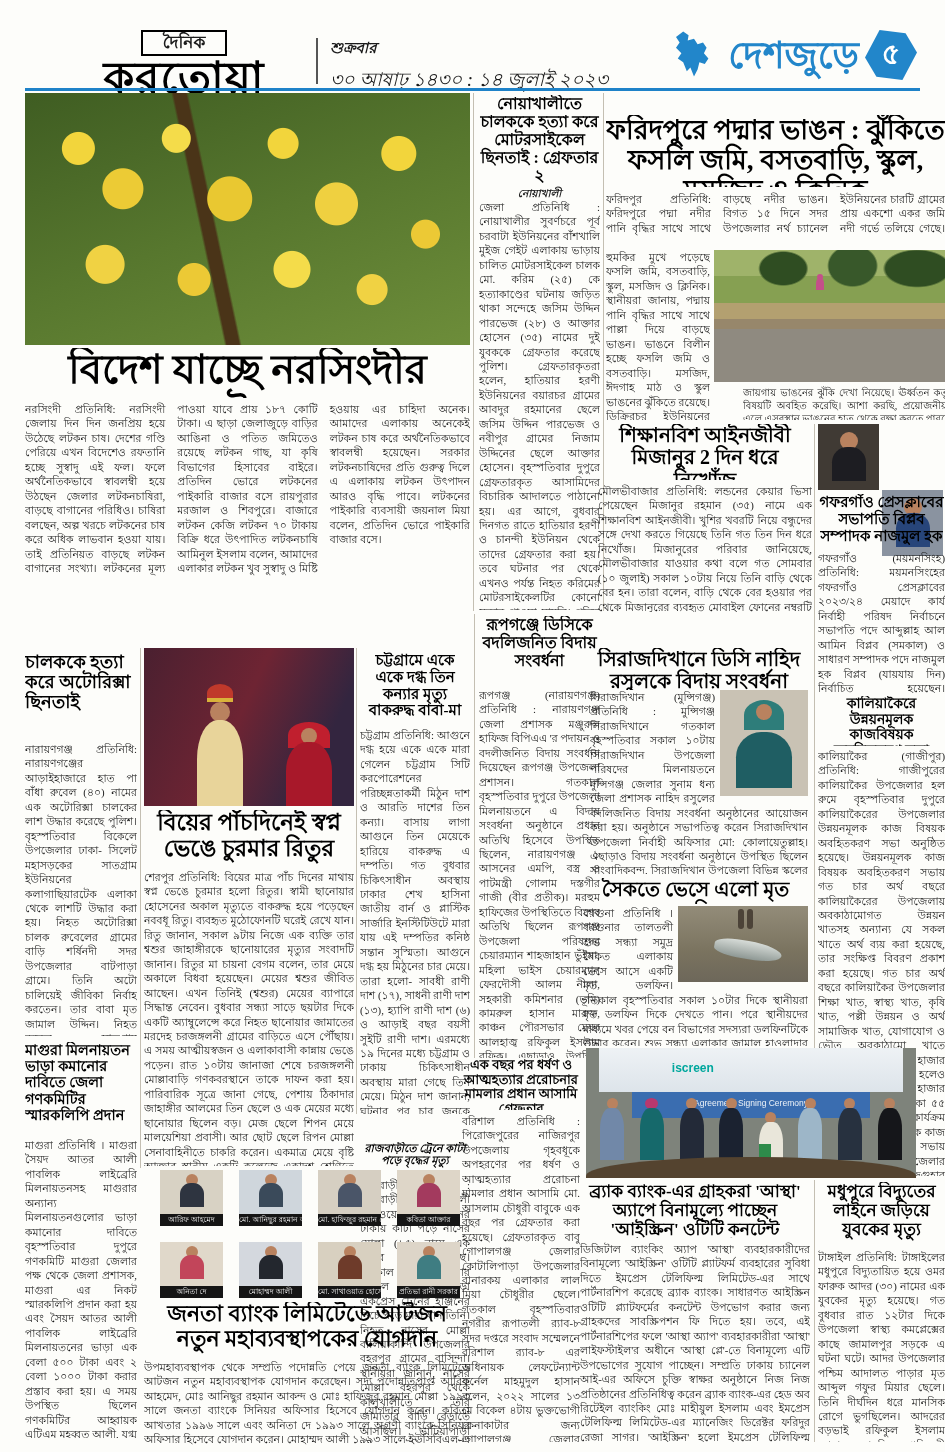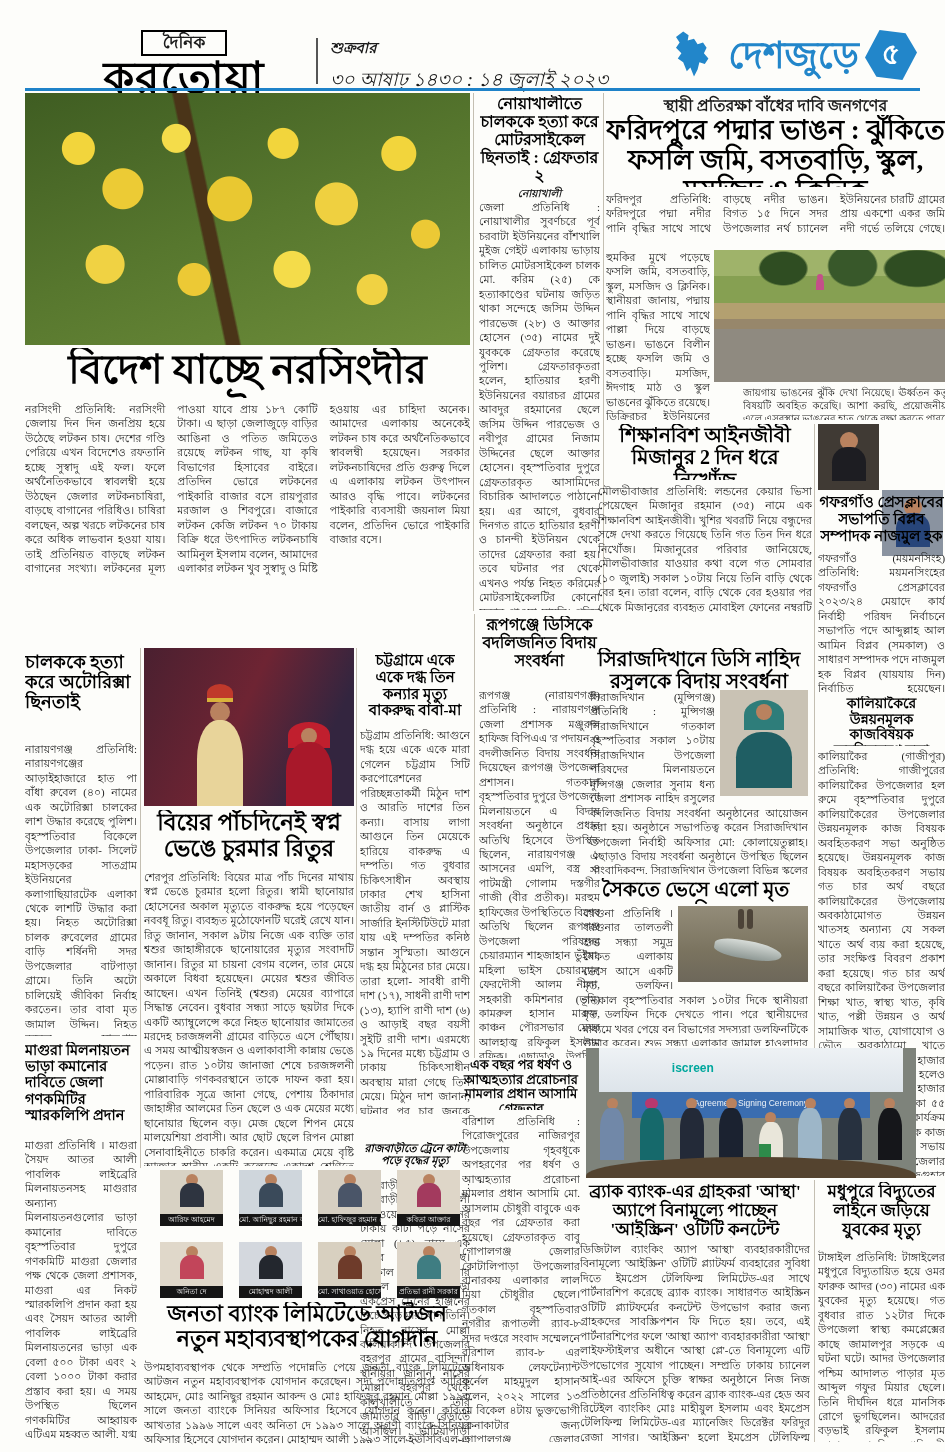--- a/index.html
+++ b/index.html
@@ -108,21 +108,20 @@
   <div class="photo photo-lotkon" style="left:25px;top:93px;width:445px;height:252px;"></div>
   <div class="headline abs" style="left:25px;top:348px;width:445px;height:50px;font-size:40px;">বিদেশ যাচ্ছে নরসিংদীর লটকন</div>
   <div class="body-text cols3 abs" style="left:25px;top:402px;width:445px;height:240px;">নরসিংদী প্রতিনিধি: নরসিংদী জেলায় দিন দিন জনপ্রিয় হয়ে উঠেছে লটকন চাষ। দেশের গণ্ডি পেরিয়ে এখন বিদেশেও রফতানি হচ্ছে সুস্বাদু এই ফল। ফলে অর্থনৈতিকভাবে স্বাবলম্বী হয়ে উঠছেন জেলার লটকনচাষিরা, বাড়ছে বাগানের পরিধিও। চাষিরা বলছেন, অল্প খরচে লটকনের চাষ করে অধিক লাভবান হওয়া যায়। তাই প্রতিনিয়ত বাড়ছে লটকন বাগানের সংখ্যা। লটকনের মূল্য পাওয়া যাবে প্রায় ১৮৭ কোটি টাকা। এ ছাড়া জেলাজুড়ে বাড়ির আঙিনা ও পতিত জমিতেও রয়েছে লটকন গাছ, যা কৃষি বিভাগের হিসাবের বাইরে। প্রতিদিন ভোরে লটকনের পাইকারি বাজার বসে রায়পুরার মরজাল ও শিবপুরে। বাজারে লটকন কেজি লটকন ৭০ টাকায় বিক্রি ধরে উৎপাদিত লটকনচাষি আমিনুল ইসলাম বলেন, আমাদের এলাকার লটকন খুব সুস্বাদু ও মিষ্টি হওয়ায় এর চাহিদা অনেক। আমাদের এলাকায় অনেকেই লটকন চাষ করে অর্থনৈতিকভাবে স্বাবলম্বী হয়েছেন। সরকার লটকনচাষিদের প্রতি গুরুত্ব দিলে এ এলাকায় লটকন উৎপাদন আরও বৃদ্ধি পাবে। লটকনের পাইকারি ব্যবসায়ী জয়নাল মিয়া বলেন, প্রতিদিন ভোরে পাইকারি বাজার বসে।</div>
 
   <div class="vrule" style="left:473px;top:93px;height:518px;"></div>
   <div class="headline abs" style="left:479px;top:95px;width:121px;height:88px;font-size:16px;">নোয়াখালীতে চালককে হত্যা করে মোটরসাইকেল ছিনতাই : গ্রেফতার ২</div>
   <div class="dateline abs" style="left:479px;top:186px;width:121px;">নোয়াখালী</div>
   <div class="body-text abs" style="left:479px;top:200px;width:121px;height:410px;">জেলা প্রতিনিধি : নোয়াখালীর সুবর্ণচরে পূর্ব চরবাটা ইউনিয়নের বাঁশখালি মুইজ গেইট এলাকায় ভাড়ায় চালিত মোটরসাইকেল চালক মো. করিম (২৫) কে হত্যাকাণ্ডের ঘটনায় জড়িত থাকা সন্দেহে জসিম উদ্দিন পারভেজ (২৮) ও আক্তার হোসেন (৩৫) নামের দুই যুবককে গ্রেফতার করেছে পুলিশ। গ্রেফতারকৃতরা হলেন, হাতিয়ার হরণী ইউনিয়নের বয়ারচর গ্রামের আবদুর রহমানের ছেলে জসিম উদ্দিন পারভেজ ও নবীপুর গ্রামের নিজাম উদ্দিনের ছেলে আক্তার হোসেন। বৃহস্পতিবার দুপুরে গ্রেফতারকৃত আসামিদের বিচারিক আদালতে পাঠানো হয়। এর আগে, বুধবার দিনগত রাতে হাতিয়ার হরণী ও চানন্দী ইউনিয়ন থেকে তাদের গ্রেফতার করা হয়। তবে ঘটনার পর থেকে এখনও পর্যন্ত নিহত করিমের মোটরসাইকেলটির কোনো সন্ধান পাওয়া যায়নি। পুলিশ স্থানীয় সূত্রে জানা যায়, গত রোববার রাত ১২টার দিকে চানন্দী ইউনিয়নের প্রকল্প বাজার থেকে চেয়ারম্যান ঘাট যাওয়ার জন্য মোটরসাইকেলে ওঠেন দুই যুবক। এ ঘটনায় মামলা করা হয়েছে। হত্যাকাণ্ডের ঘটনা খতিয়ে দেখছে, তা নিয়ে তদন্ত চলছে।</div>
   <div class="vrule" style="left:603px;top:93px;height:518px;"></div>
 
-  <div class="kicker abs" style="left:606px;top:93px;width:339px;font-size:16px;">স্থায়ী প্রতিরক্ষা বাঁধের দাবি জনগণের</div>
   <div class="headline abs" style="left:606px;top:115px;width:339px;height:72px;font-size:27px;">ফরিদপুরে পদ্মার ভাঙন : ঝুঁকিতে ফসলি জমি, বসতবাড়ি, স্কুল, মসজিদ ও ক্লিনিক</div>
   <div class="body-text cols3 abs" style="left:606px;top:192px;width:339px;height:56px;">ফরিদপুর প্রতিনিধি: ফরিদপুরে পদ্মা নদীর পানি বৃদ্ধির সাথে সাথে বাড়ছে নদীর ভাঙন। বিগত ১৫ দিনে সদর উপজেলার নর্থ চ্যানেল ইউনিয়নের চারটি গ্রামের প্রায় একশো একর জমি নদী গর্ভে তলিয়ে গেছে। তবে স্থানীয়দের দাবি, বছরের পর বছর চলতে থাকা পদ্মা নদীর ভাঙন থেকে তাদের জমি জমা ও ঘর বাড়ি রক্ষায় স্থায়ী বাঁধ নির্মাণের। পানি উন্নয়ন বোর্ড দ্রুত পদক্ষেপ হিসেবে কিছু কাজ শুরু করলেও তা যথেষ্ট ফলপ্রসূ হচ্ছে না বলে জানিয়েছেন স্থানীয় জনসাধারণ।</div>
   <div class="body-text abs" style="left:606px;top:250px;width:104px;height:170px;">হুমকির মুখে পড়েছে ফসলি জমি, বসতবাড়ি, স্কুল, মসজিদ ও ক্লিনিক। স্থানীয়রা জানায়, পদ্মায় পানি বৃদ্ধির সাথে সাথে পাল্লা দিয়ে বাড়ছে ভাঙন। ভাঙনে বিলীন হচ্ছে ফসলি জমি ও বসতবাড়ি। মসজিদ, ঈদগাহ মাঠ ও স্কুল ভাঙনের ঝুঁকিতে রয়েছে। ডিক্রিরচর ইউনিয়নের এসব স্থানে ভাঙন দেখা দিয়েছে। আমরা খবর পেয়ে সাথে সাথে জিওব্যাগ ডাম্পিং করে ভাঙন ঠেকাতে ব্যবস্থা নিচ্ছি।</div>
   <div class="photo photo-river" style="left:714px;top:250px;width:231px;height:132px;">
     <div class="fig" style="left:44%;top:18%;">
         <div class="h" style="width:6px;height:6px;background:#c4508a;"></div>
         <div class="b" style="width:8px;height:12px;background:#c4508a;"></div>
       </div>
   </div>
   <div class="caption abs" style="left:714px;top:386px;width:231px;height:34px;">জায়গায় ভাঙনের ঝুঁকি দেখা নিয়েছে। ঊর্ধ্বতন কর্তৃপক্ষকে বিষয়টি অবহিত করেছি। আশা করছি, প্রয়োজনীয় বরাদ্দ এলে এসবস্থান ভাঙনের হাত থেকে রক্ষা করতে পারবো।</div>

